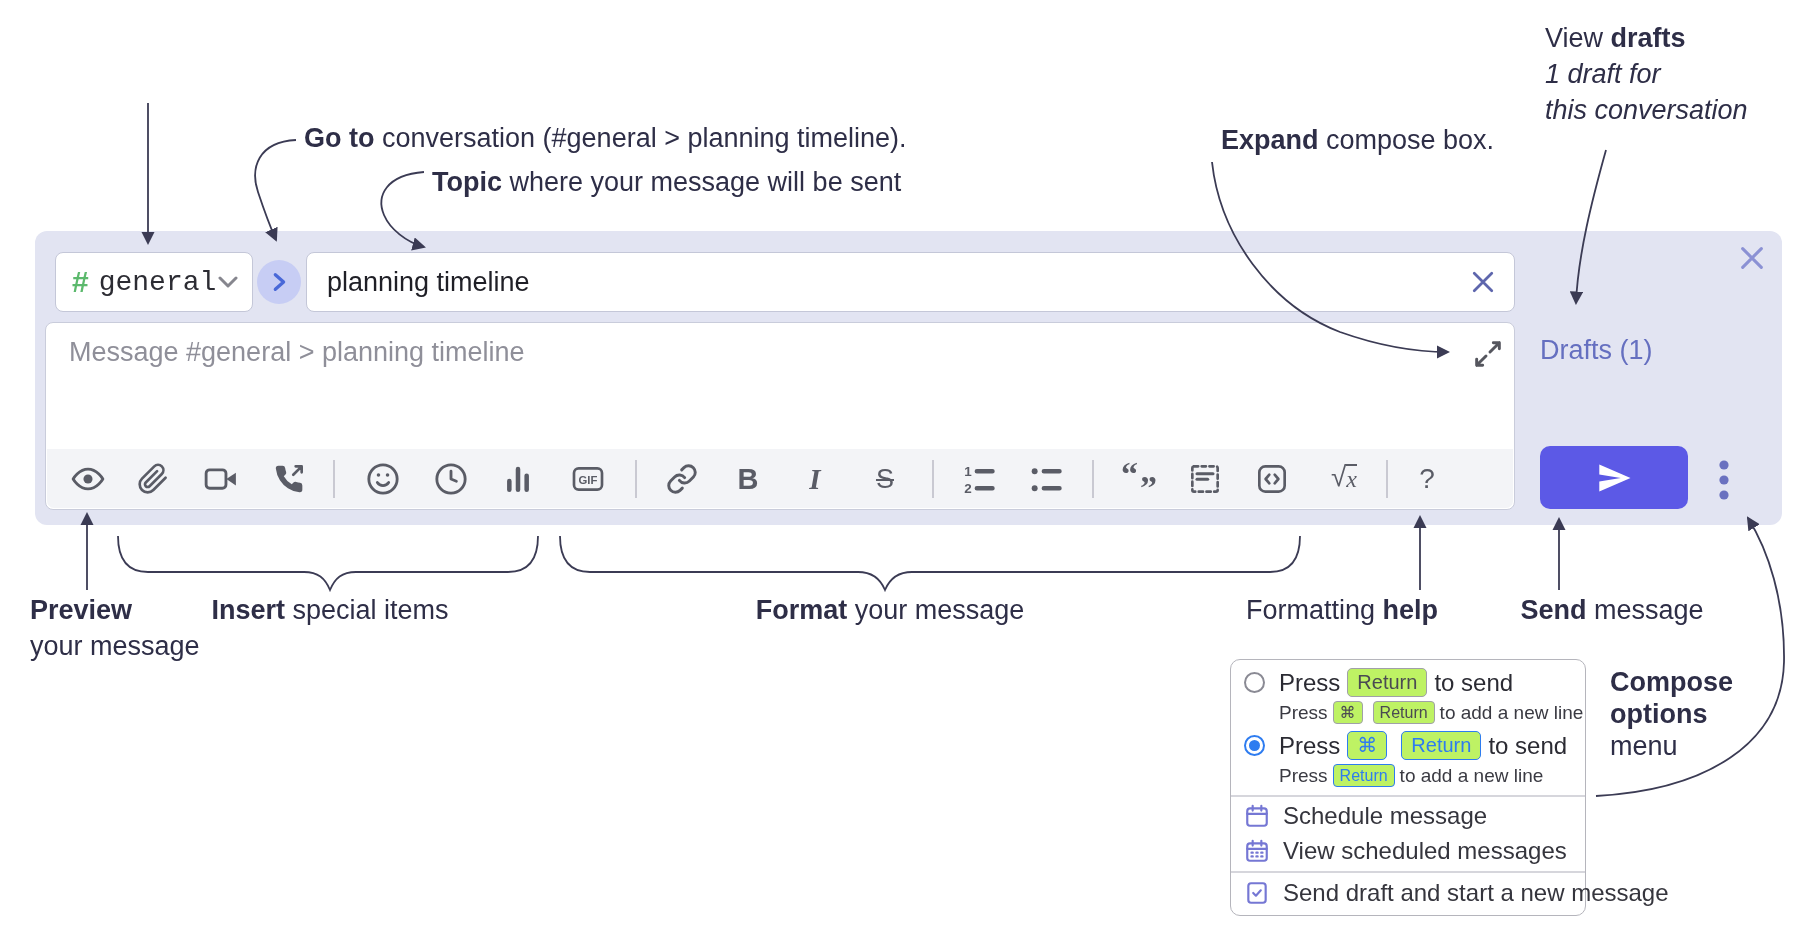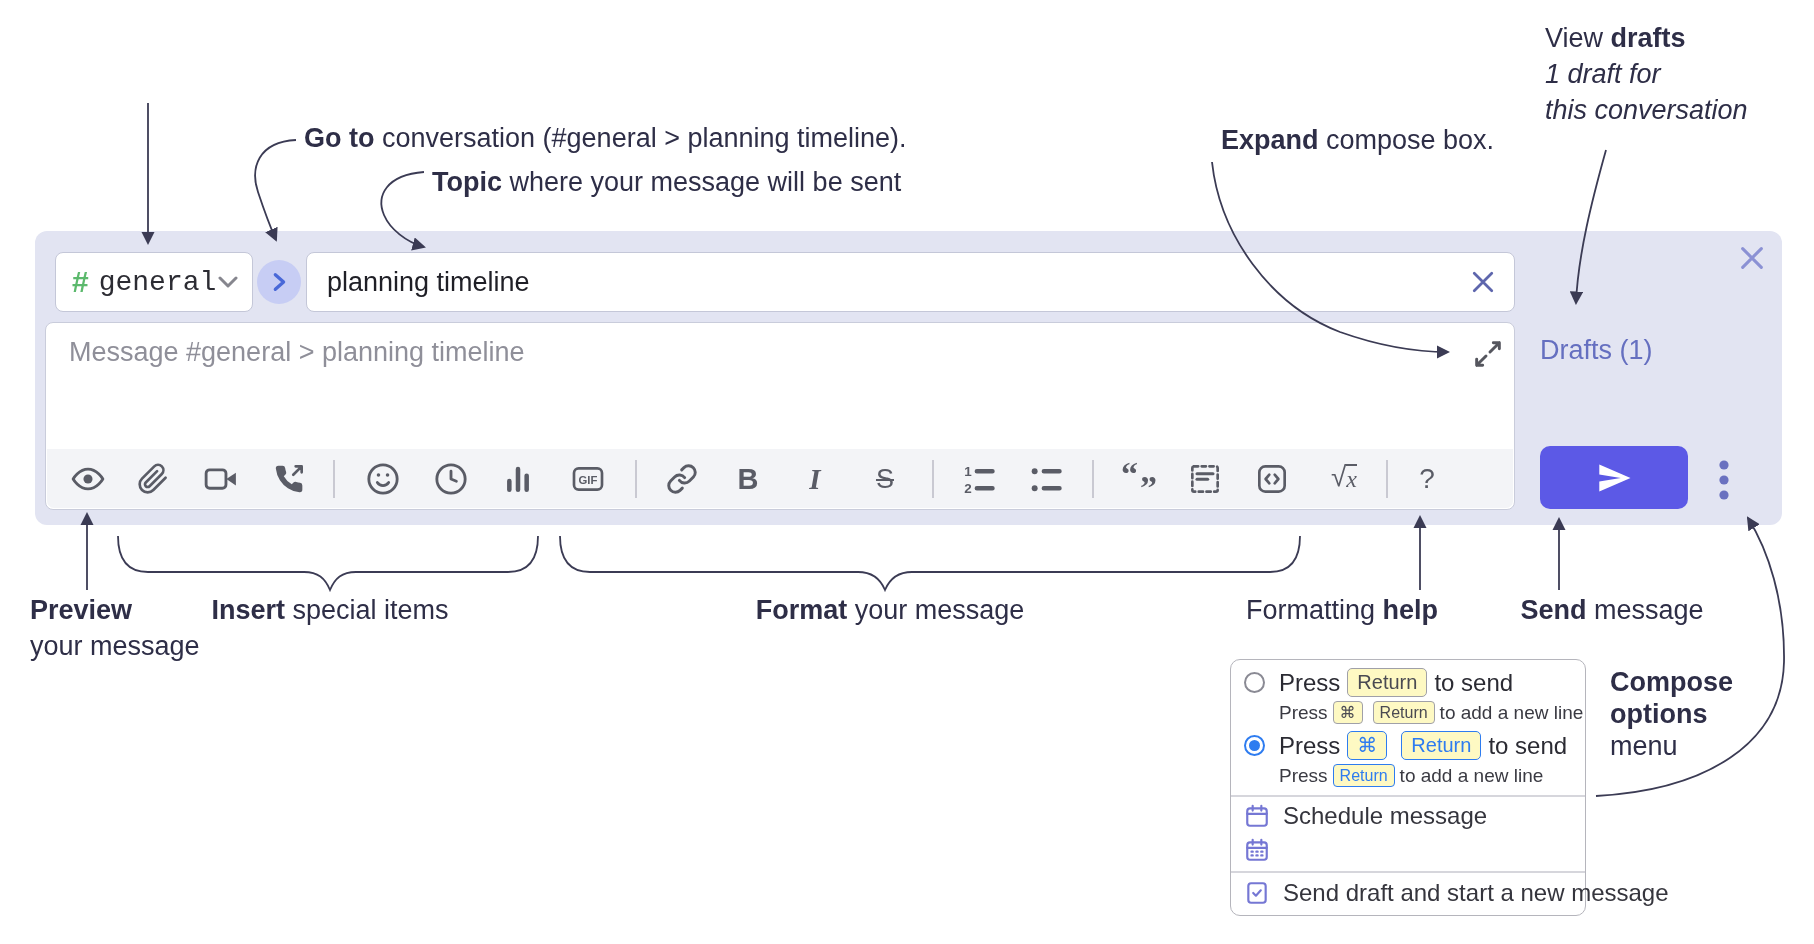--- a/index.html
+++ b/index.html
@@ -44,21 +44,21 @@
   
   .popup{position:absolute;left:1230px;top:659px;width:356px;height:257px;background:#fff;
          border:1.7px solid #b5b5bc;border-radius:10px;box-sizing:border-box;}
   .prow{position:absolute;display:flex;align-items:center;white-space:nowrap;font-size:24px;color:#2b2b33;}
   .prow.sub{font-size:19px;color:#3a3a42;}
   .radio{width:21px;height:21px;border:2px solid #8a8a94;border-radius:50%;box-sizing:border-box;
          margin-right:14px;background:#fff;flex:none;cursor:pointer;}
   .radio.on{border-color:#2e7cf0;display:flex;align-items:center;justify-content:center;}
   .radio.on::after{content:"";width:11px;height:11px;border-radius:50%;background:#2e7cf0;}
   .key{display:inline-block;border:1.6px solid #a0a0a8;border-radius:5px;padding:0 9px;margin:0 7px;
-       font-size:20px;line-height:27px;color:#4a4a52;background:#fef9c3;}
+       font-size:20px;line-height:27px;color:#4a4a52;background:#bef264;}
   .key.sm{font-size:16px;line-height:21px;padding:0 6px;border-radius:4px;margin:0 5px;}
   .key.blue{border-color:#2e7cf0;color:#2e7cf0;}
   .pdiv{position:absolute;left:1231px;width:354px;height:1.5px;background:#d6d6dc;}
   .mitem{position:absolute;left:1244px;display:flex;align-items:center;font-size:24px;color:#35353d;
          white-space:nowrap;cursor:pointer;}
   .mitem svg{margin-right:13px;flex:none;}
   svg.lineart{position:absolute;left:0;top:0;pointer-events:none;}
 </style>
 </head>
 <body>
@@ -302,20 +302,21 @@
       <path d="M8 2.5 V7 M16 2.5 V7 M3 10 H21"></path>
     </svg>
     <span>Schedule message</span>
   </div>
   <div class="mitem" style="top:837px;">
     <svg width="26" height="26" viewBox="0 0 24 24" fill="none" stroke="#7577d4" stroke-width="2" stroke-linecap="round">
       <rect x="3" y="5" width="18" height="16" rx="2.5"></rect>
       <path d="M8 2.5 V7 M16 2.5 V7 M3 10 H21"></path>
       <path d="M7 13.5 H8 M11.5 13.5 H12.5 M16 13.5 H17 M7 17 H8 M11.5 17 H12.5 M16 17 H17" stroke-width="2.2"></path>
     </svg>
+    <span>View scheduled messages</span>
   </div>
 
   <div class="pdiv" style="top:871px;"></div>
 
   <div class="mitem" style="top:879px;">
     <svg width="26" height="26" viewBox="0 0 24 24" fill="none" stroke="#7577d4" stroke-width="2" stroke-linecap="round" stroke-linejoin="round">
       <rect x="4" y="3" width="16" height="18" rx="2.5"></rect>
       <polyline points="8.5 12 11 14.5 15.5 9.5"></polyline>
     </svg>
     <span>Send draft and start a new message</span>

